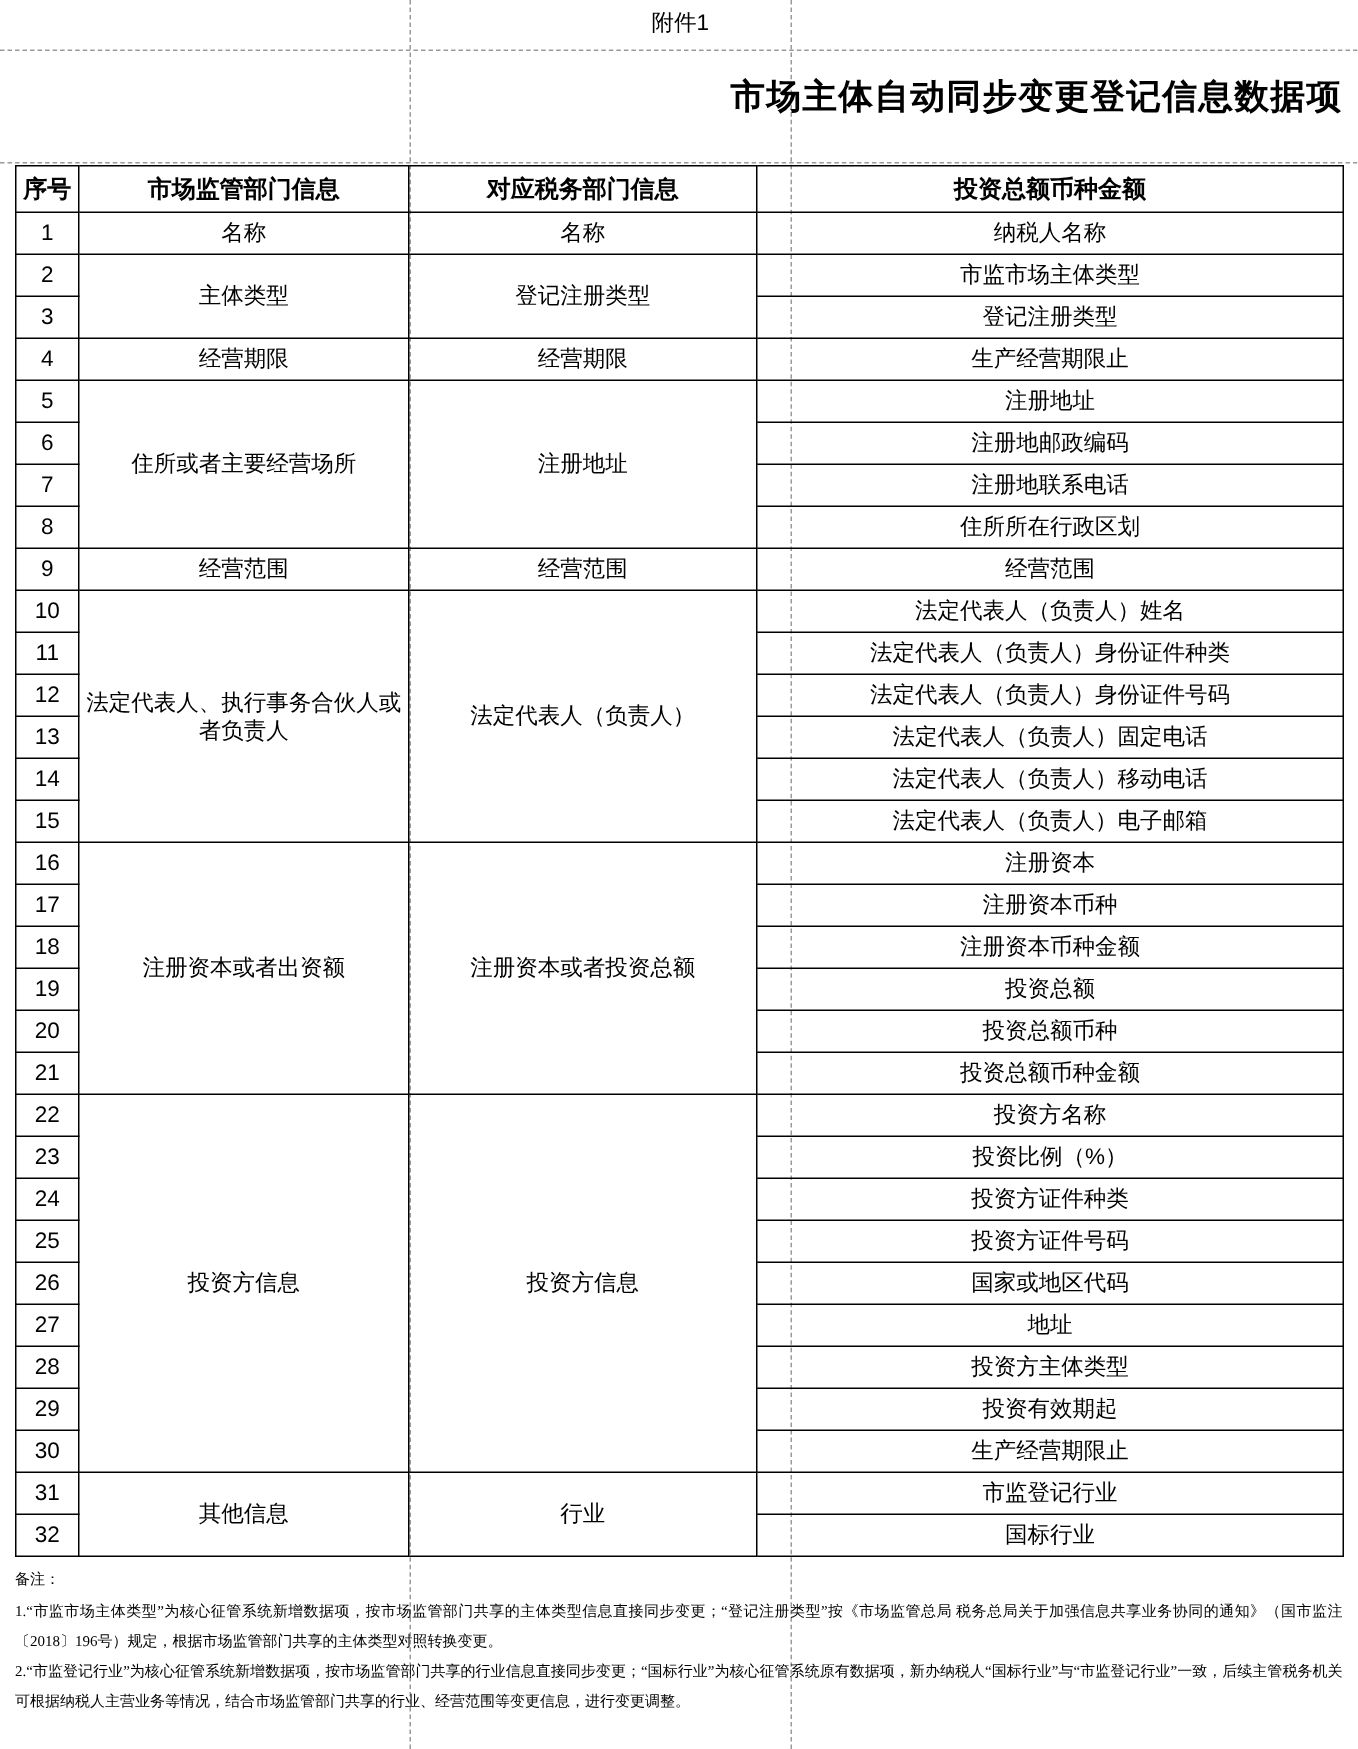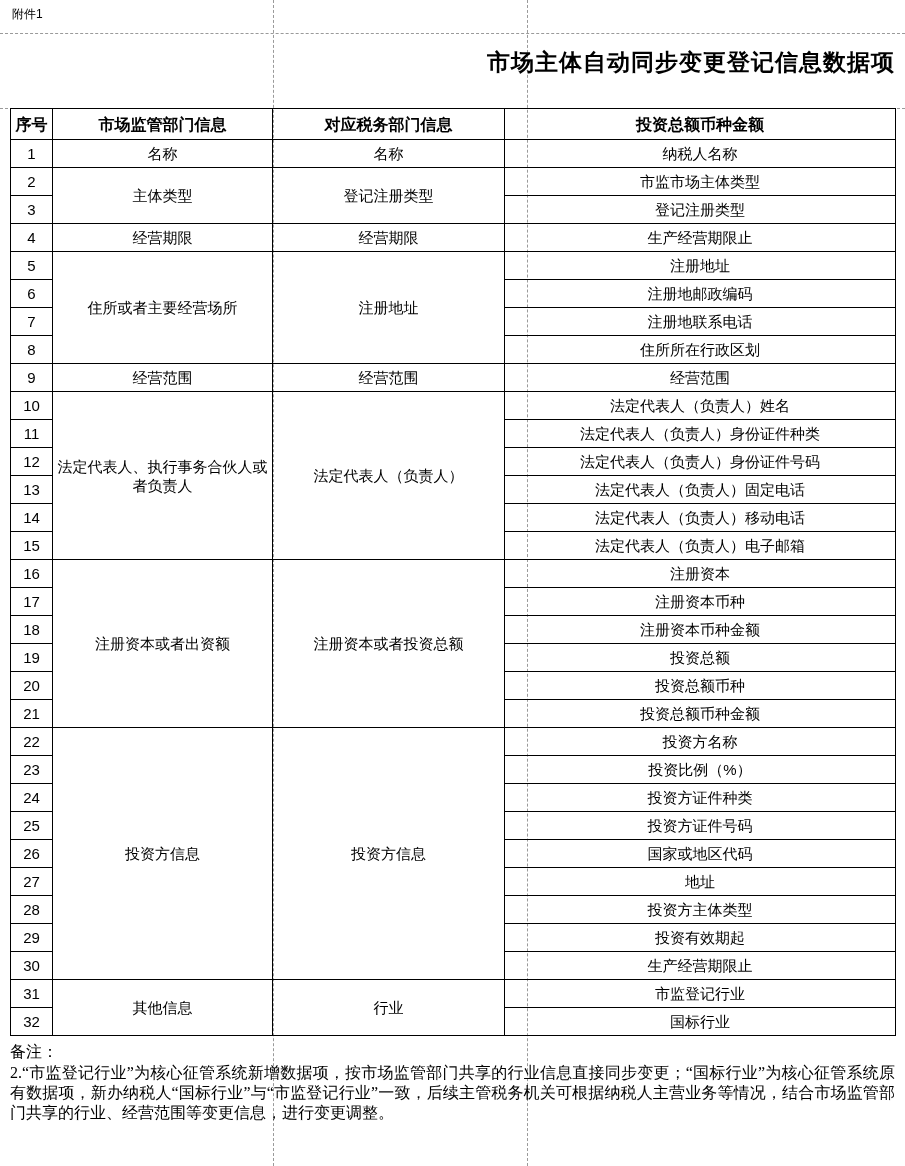--- a/index.html
+++ b/index.html
@@ -37,24 +37,25 @@
     height: 0;
     z-index: 0;
   }
   .content {
     position: relative;
     z-index: 2;
     padding: 0 10px;
     box-sizing: border-box;
   }
   .attach-label {
-    font-size: 12px;
+    font-size: 15px;
     font-family: "Liberation Sans", sans-serif;
     padding: 6px 0 2px 2px;
     letter-spacing: 0px;
+    text-align: center;
   }
   .doc-title {
     text-align: right;
     font-family: "Liberation Serif", serif;
     font-size: 23px;
     font-weight: bold;
     letter-spacing: 1px;
     margin: 22px 0 30px 0;
   }
   table.main {
@@ -81,21 +82,21 @@
   }
   .col-no { width: 42px; }
   .col-a { width: 220px; }
   .col-b { width: 232px; }
   .col-c { width: 391px; }
 
   .notes {
     width: 885px;
     margin: 6px auto 0 auto;
     font-family: "Liberation Serif", serif;
-    font-size: 16px;
+    font-size: 10px;
     line-height: 20px;
     text-align: justify;
   }
   .notes .note-title {
     margin-bottom: 1px;
   }
   .notes p {
     margin: 0;
     text-indent: 0;
   }
@@ -276,16 +277,17 @@
           </tr>
           <tr>
             <td>32</td>
             <td>国标行业</td>
           </tr>
         </tbody>
     </table>
 
     <div class="notes">
       <p class="note-title">备注：</p>
+      <p class="note-item">1.“市监市场主体类型”为核心征管系统新增数据项，按市场监管部门共享的主体类型信息直接同步变更；“登记注册类型”按《市场监管总局 税务总局关于加强信息共享业务协同的通知》（国市监注〔2018〕196号）规定，根据市场监管部门共享的主体类型对照转换变更。</p>
       <p class="note-item">2.“市监登记行业”为核心征管系统新增数据项，按市场监管部门共享的行业信息直接同步变更；“国标行业”为核心征管系统原有数据项，新办纳税人“国标行业”与“市监登记行业”一致，后续主管税务机关可根据纳税人主营业务等情况，结合市场监管部门共享的行业、经营范围等变更信息，进行变更调整。</p>
     </div>
   </div>
 </div>
 
 </body></html>

